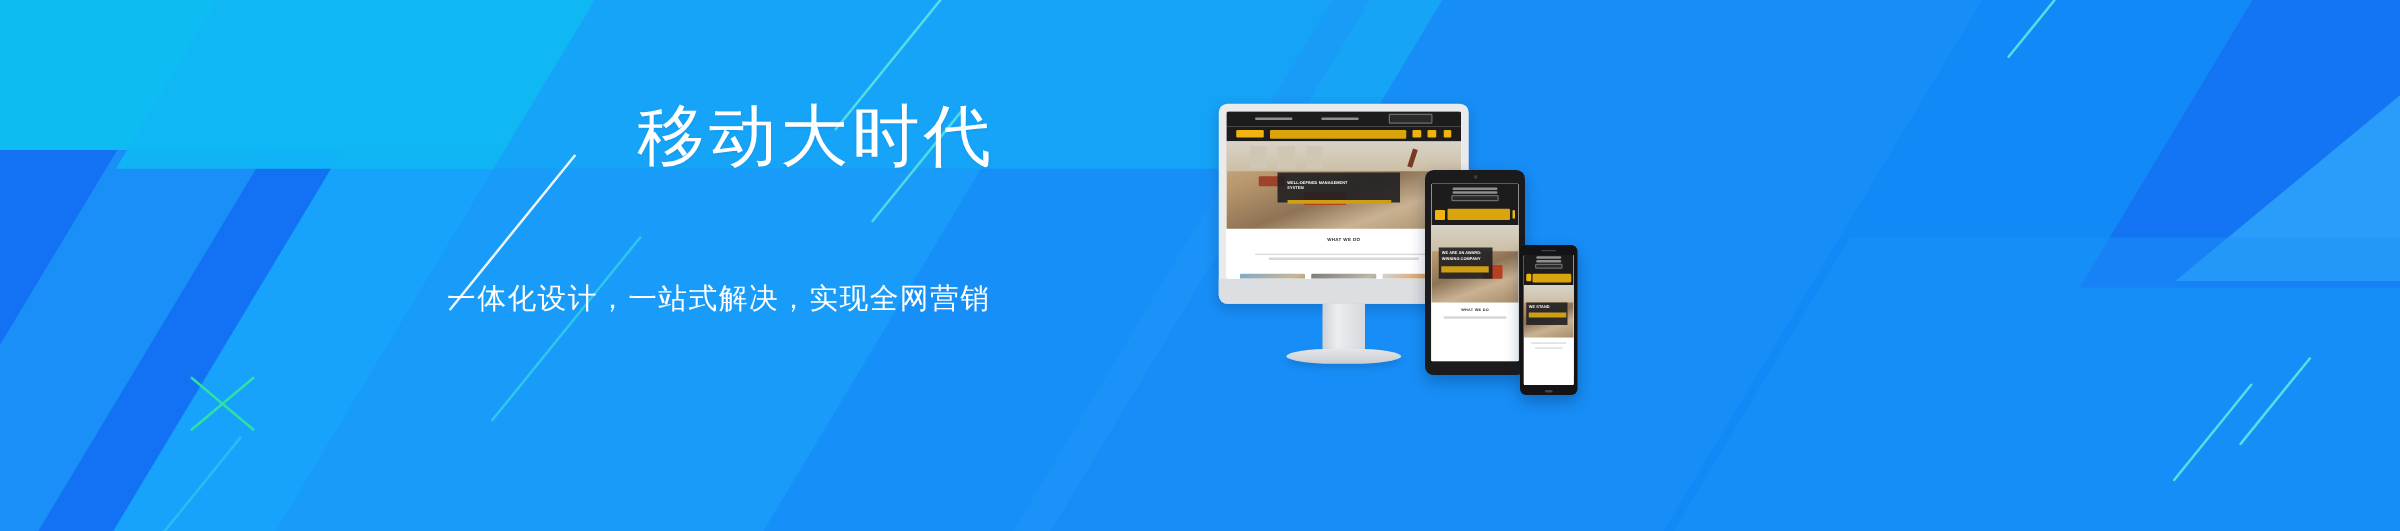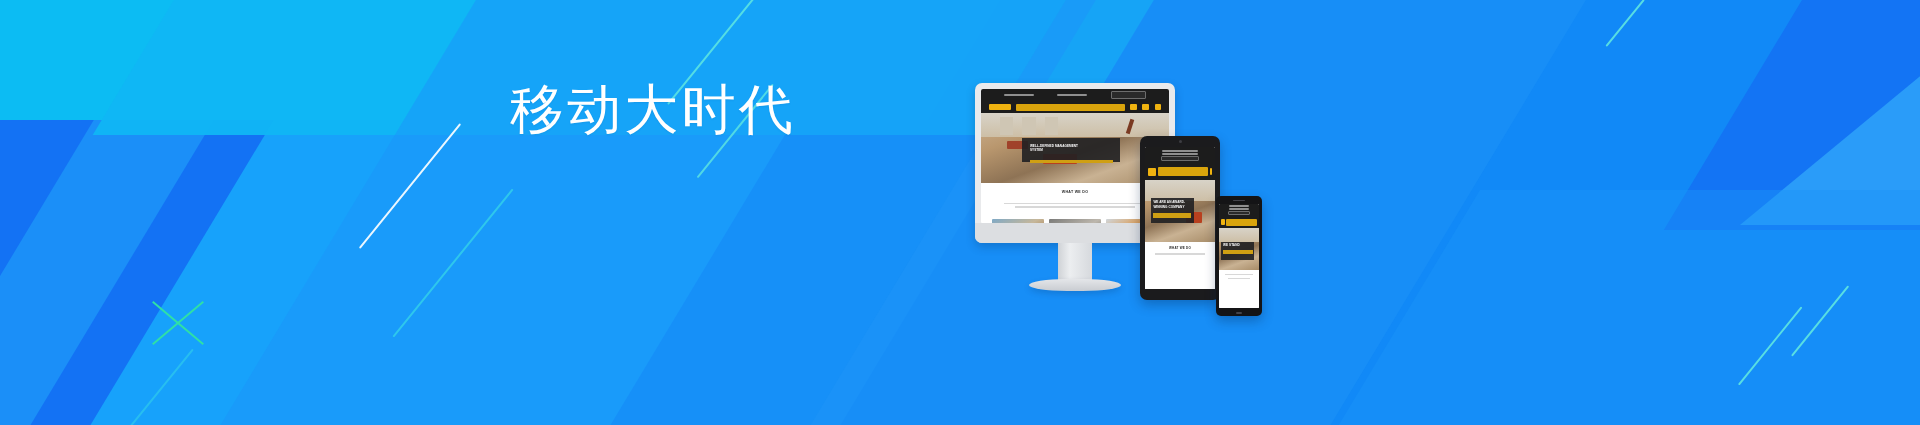--- a/index.html
+++ b/index.html
@@ -166,20 +166,21 @@
     <div class="line l-cyan2" style="left:95px;top:395px;width:120px;height:1.6px;transform:rotate(-51deg);opacity:.55;"></div>
 
     <div class="xmark">
         <i></i>
         <i></i>
       </div>
   </div>
 
   <div class="copy">
     <div class="headline hl1">移动大时代</div>
+    <div class="sub">一体化设计，一站式解决，实现全网营销</div>
   </div>
 
   <div class="devices">
 
     <div class="monitor">
       <div class="mon-bezel"></div>
       <div class="mon-chin"></div>
       <div class="mon-screen">
         <div class="site">
           <div class="topbar">

